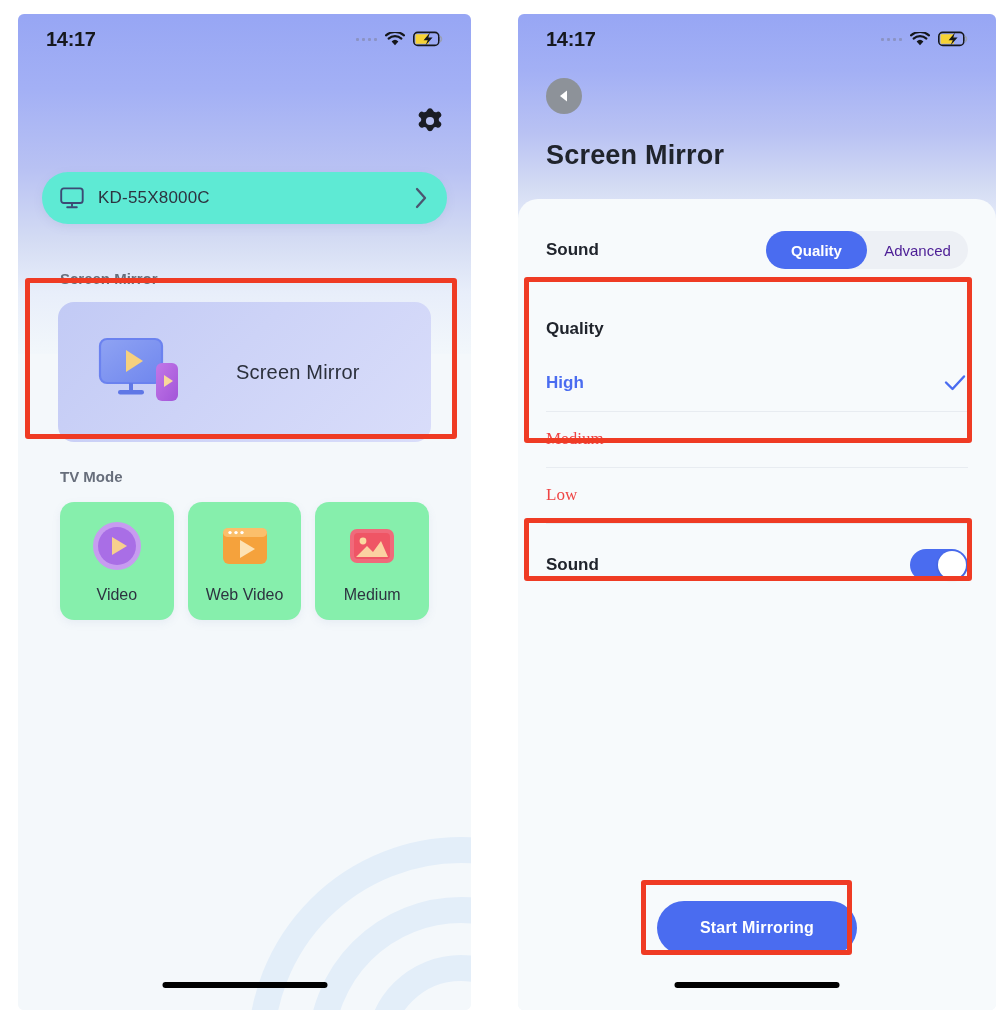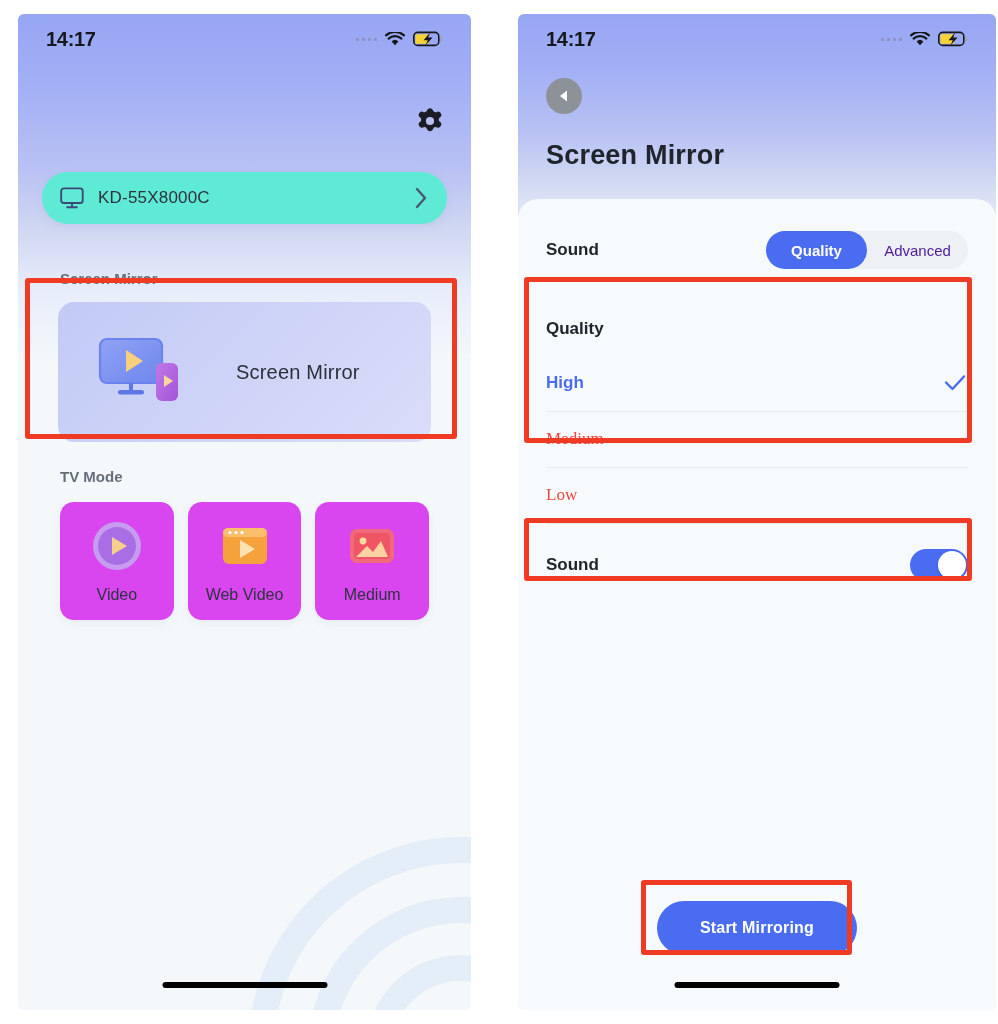--- a/index.html
+++ b/index.html
@@ -77,21 +77,21 @@
     position: absolute; left: 40px; right: 40px; top: 288px; height: 140px;
     border-radius: 16px;
     background: linear-gradient(135deg, #c2caf5 0%, #cdd3f7 45%, #d9ddfa 100%);
     display: flex; align-items: center;
   }
   .mirror-card .mc-icon { margin-left: 38px; }
   .mirror-card .mc-text { margin-left: 48px; font-size: 20px; color: #2b303c; letter-spacing: .2px; }
 
   .tv-grid { position: absolute; left: 42px; right: 42px; top: 488px; display: flex; gap: 14px; }
   .tv-tile {
-    flex: 1; height: 118px; background: #d946ef; border-radius: 14px;
+    flex: 1; height: 118px; background: #86efac; border-radius: 14px;
     display: flex; flex-direction: column; align-items: center; justify-content: center;
     box-shadow: 0 3px 9px rgba(120,140,180,.10);
   }
   .tv-tile .tt-label { margin-top: 12px; font-size: 16px; color: #2d3340; }
 
   .home-ind {
     position: absolute; bottom: 22px; left: 50%; transform: translateX(-50%);
     width: 165px; height: 6px; border-radius: 3px; background: #000;
   }
   #phone-right .home-ind { width: 165px; }

